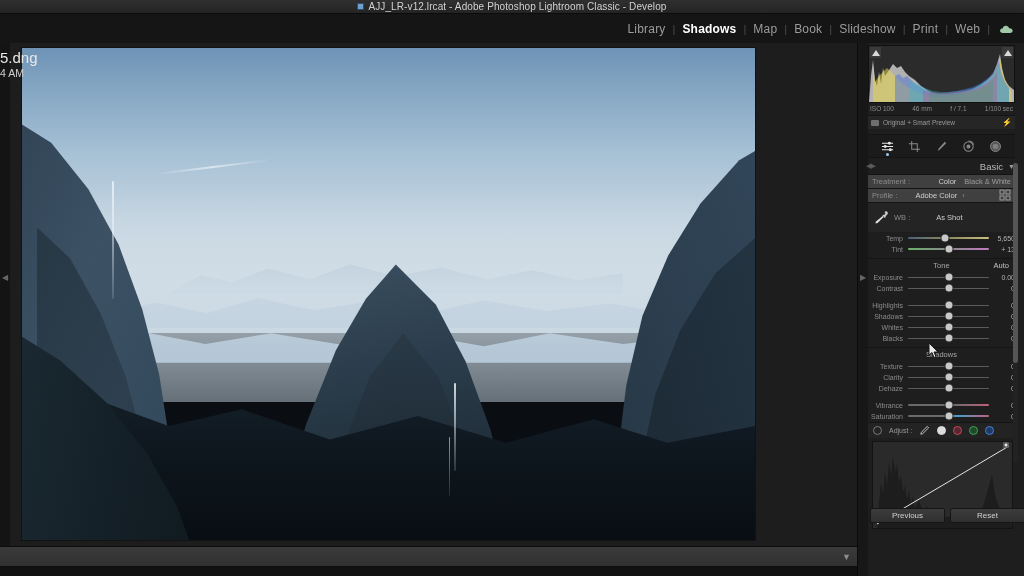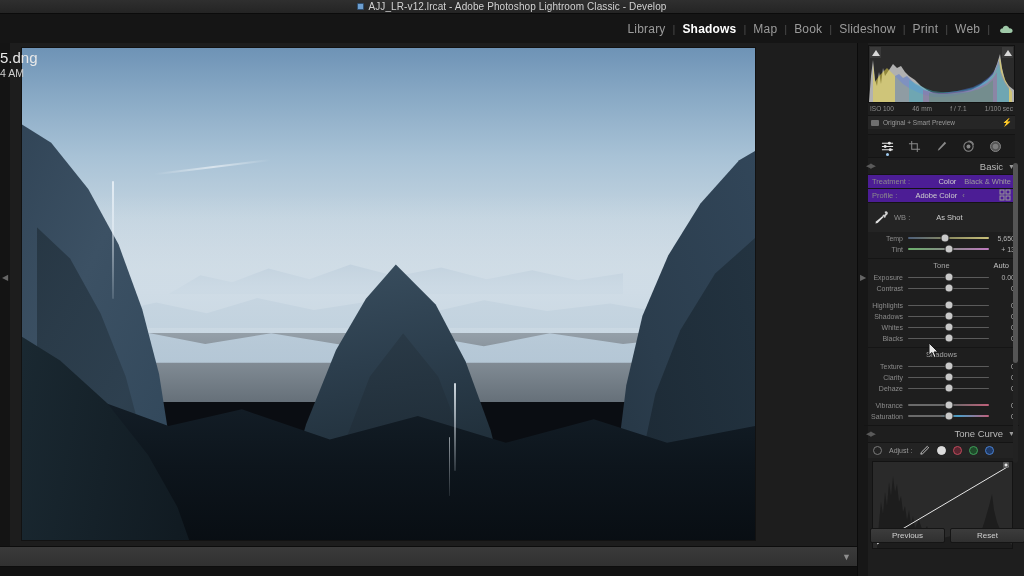--- a/index.html
+++ b/index.html
@@ -223,21 +223,21 @@
   .tool.active::after {
     content: ""; position: absolute; bottom: 1px; width: 3px; height: 3px;
     background: #9ecbf0; border-radius: 50%; transform: translateX(0);
   }
 
   .section { margin: 0 4px; }
   .row {
     display: flex; align-items: center; height: 14px;
     font-size: 7.5px; color: #9a9a9a; padding: 0 4px;
   }
-  .rowbox { background: #4c1d95; border-top: 1px solid #141414; }
+  .rowbox { background: #404040; border-top: 1px solid #141414; }
   .row .lbl { color: #8b8b8b; }
   .row .rt { margin-left: auto; display: flex; gap: 8px; align-items: flex-end; }
   .row .val { color: #cfcfcf; }
   .opt { color: #cfcfcf; cursor: pointer; }
   .opt.dim { color: #9d9d9d; }
 
   .wbrow { display: flex; align-items: center; height: 30px; margin: 0 4px; background: #242424; border-top: 1px solid #141414; }
   .eyedrop { width: 26px; display: flex; align-items: center; justify-content: center; color: #cfcfcf; }
   .wbmid { flex: 1; display: flex; align-items: center; justify-content: flex-start; gap: 26px; font-size: 7.5px; }
   .wbmid .wl { color: #8b8b8b; }
@@ -610,25 +610,20 @@
         <span class="sl-val">0</span>
       </div>
       <div class="sliderrow">
         <span class="sl-label">Saturation</span>
         <span class="sl-track sat">
             <span class="sl-knob" style="left:50%"></span>
           </span>
         <span class="sl-val">0</span>
       </div>
 
-      <div class="panel-head" style="margin-top:4px;border-top:1px solid #141414">
-        <span class="phandle">◀▶</span>
-        <span class="ptitle">Tone Curve</span>
-        <span class="pchev">▼</span>
-      </div>
 
       <div class="tc-adjust">
         <span class="targetmode"></span>
         <span>Adjust :</span>
         <span class="pen">
           <svg width="11" height="11" viewBox="0 0 12 12">
               <path d="M9 1.5 L10.5 3 L4 9.5 L2 10 L2.5 8 Z" fill="none" stroke="currentColor" stroke-width="1"></path>
             </svg>
         </span>
         <span class="chan white"></span>

